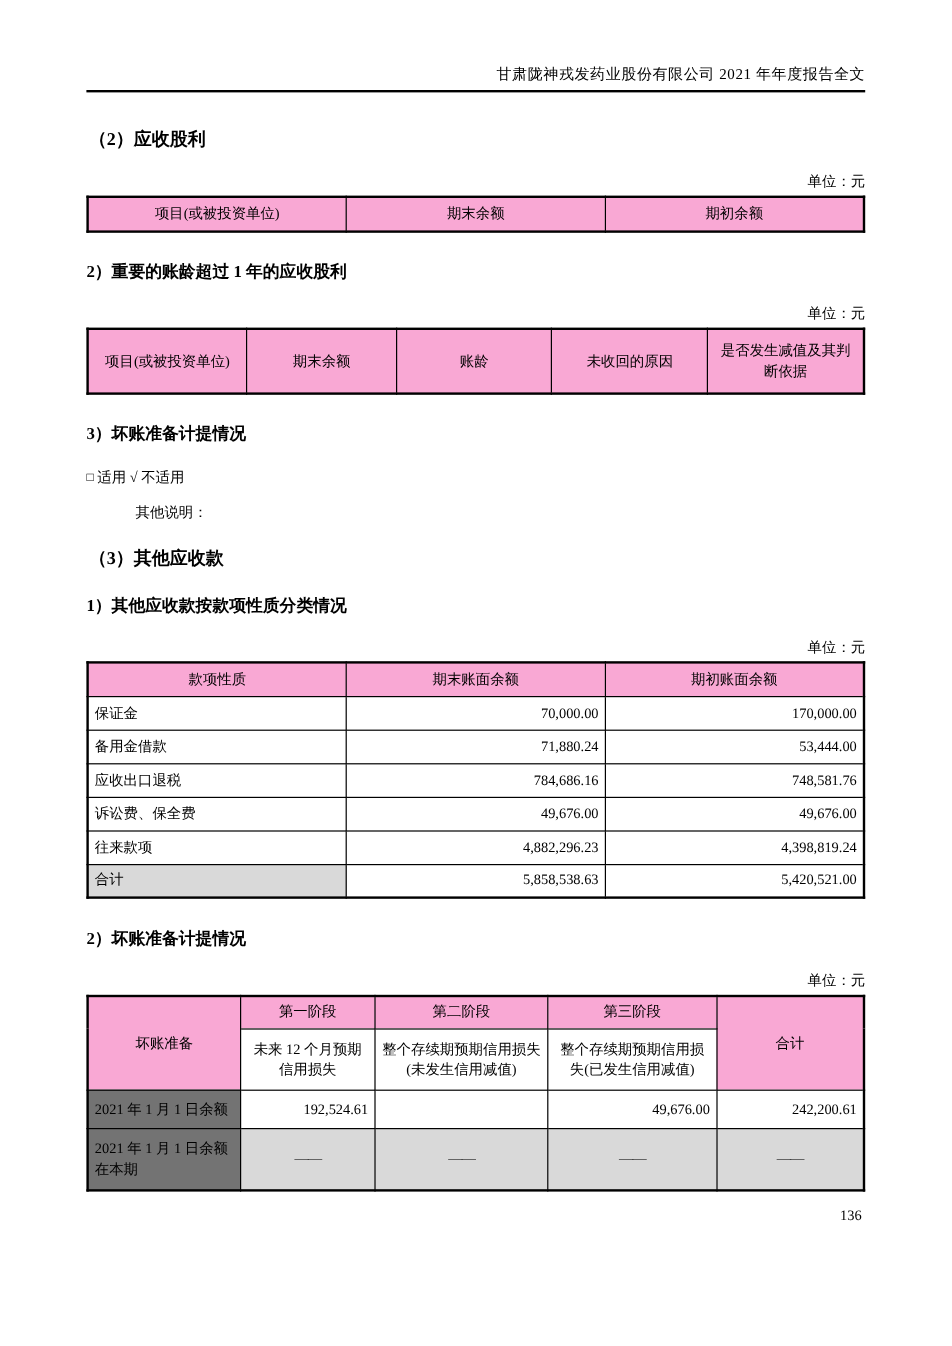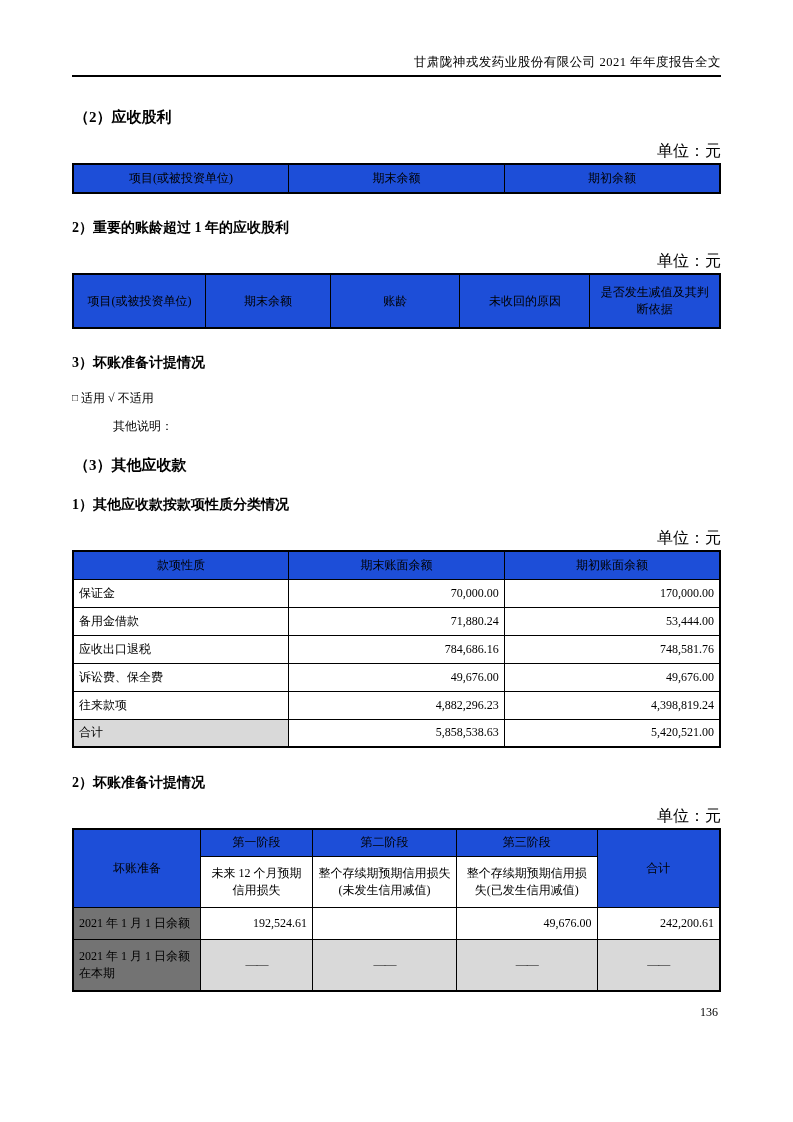--- a/index.html
+++ b/index.html
@@ -27,42 +27,42 @@
   .mt-25 { margin-top: 25px; }
   .mt-24 { margin-top: 24px; }
   .mt-22 { margin-top: 22px; }
   .mt-21 { margin-top: 21px; }
   .mt-20 { margin-top: 20px; }
   .mt-18 { margin-top: 18px; }
   .mt-11 { margin-top: 11px; }
 
   .unit-line {
     text-align: right;
-    font-size: 16px;
+    font-size: 12px;
     line-height: 16px;
     margin-top: 16px;
     margin-bottom: 4px;
   }
 
   .plain-line { font-size: 12px; line-height: 16px; margin-left: 41px; }
   .checkbox-line { font-size: 12px; line-height: 16px; }
   .checkbox-line .box-glyph { font-size: 10px; position: relative; top: -1px; }
   .checkbox-line .check-glyph { font-size: 12px; }
 
   table {
     width: 100%;
     border-collapse: collapse;
     table-layout: fixed;
     font-size: 12px;
   }
   table, th, td { border: 1px solid #000; }
   table { border: 2px solid #000; }
   th, td { padding: 2px 5px; vertical-align: middle; }
   th {
-    background: #1d4ed8;
+    background: #f9a8d4;
     font-weight: normal;
     text-align: center;
   }
   td.label { text-align: left; }
   td.num { text-align: right; font-family: "Liberation Serif", "DejaVu Serif", serif; }
   td.dash { text-align: center; background: #d9d9d9; letter-spacing: -1px; color: #333; }
   td.graycell { background: #d9d9d9; }
 
   .t-classify tr { height: 29px; }
   .t-aging tr { height: 54px; }

